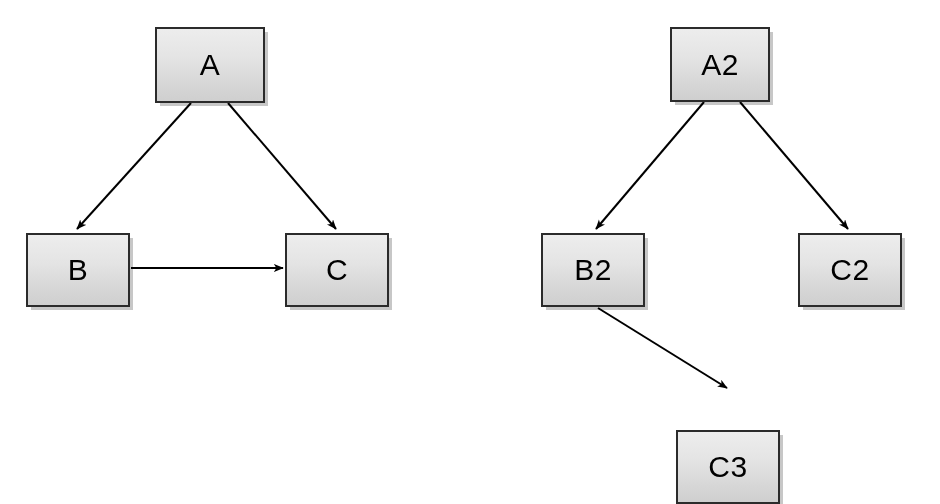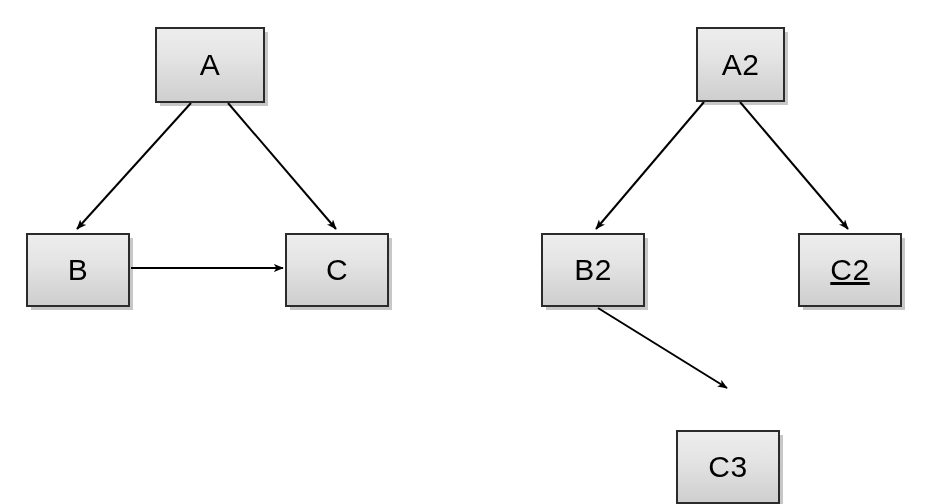--- a/index.html
+++ b/index.html
@@ -72,29 +72,29 @@
   </div>
 
   <div class="node" style="left:26px; top:233px; width:104px; height:74px;">
     <span class="node-label">B</span>
   </div>
 
   <div class="node" style="left:285px; top:233px; width:104px; height:74px;">
     <span class="node-label">C</span>
   </div>
 
-  <div class="node" style="left:696px; top:27px; width:89px; height:75px;text-align:right;">
+  <div class="node" style="left:670px; top:27px; width:100px; height:75px;text-align:right;">
     <span class="node-label">A2</span>
   </div>
 
   <div class="node" style="left:541px; top:233px; width:104px; height:74px;">
     <span class="node-label">B2</span>
   </div>
 
-  <div class="node" style="left:798px; top:233px; width:104px; height:74px;text-decoration:underline;">
+  <div class="node" style="left:798px; top:233px; width:104px; height:74px;">
     <span class="node-label">C2</span>
   </div>
 
   <div class="node" style="left:676px; top:392px; width:104px; height:74px;margin-top:38px;">
     <span class="node-label">C3</span>
   </div>
 
 </div>
 
 </body></html>

